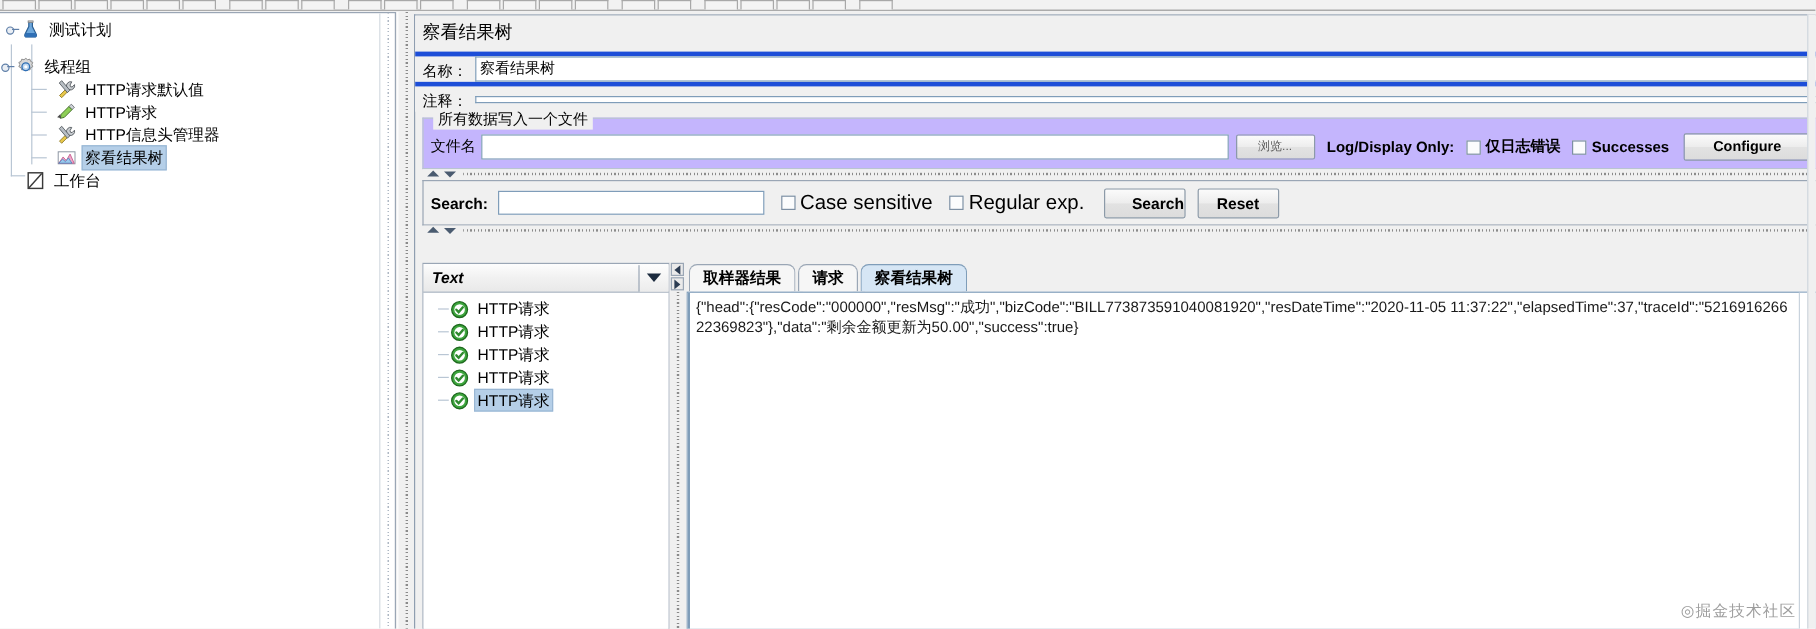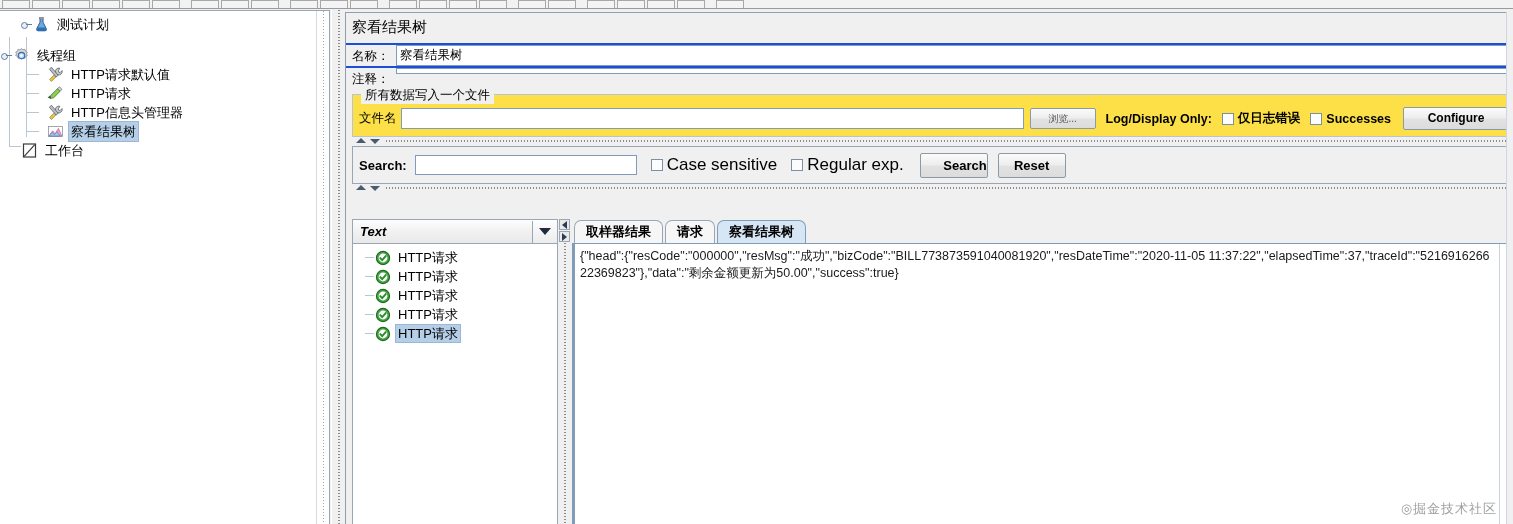--- a/index.html
+++ b/index.html
@@ -142,25 +142,25 @@
   }
   .panel-title {
     font-size: 15px;
     padding: 5px 6px 6px 6px;
     color: #000;
     background: #f0f0f0;
   }
 
   .form-row {
     display: flex;
-    align-items: flex-start;
+    align-items: center;
     background: #f0f0f0;
     height: 21px;
     margin: 0 0 0 0;
-    border-top: 2px solid #1d4ed8;
+    border-top: 4px solid #1d4ed8;
   }
   .form-label {
     width: 50px;
     flex: 0 0 50px;
     font-size: 12.5px;
     padding: 3px 0 0 6px;
     box-sizing: border-box;
     background: #f0f0f0;
   }
   .text-input {
@@ -177,21 +177,21 @@
     white-space: nowrap;
   }
 
   
   .group-box {
     position: relative;
     margin: 5px 0 0 6px;
     border: 1px solid #b9c4d0;
     border-right: none;
     padding: 12px 0 6px 0;
-    background: #fde047;
+    background: #c4b5fd;
   }
   .group-title {
     position: absolute;
     top: -8px; left: 8px;
     background: #f0f0f0;
     padding: 0 4px;
     font-size: 12.5px;
   }
   .file-row {
     display: flex;
@@ -532,21 +532,21 @@
     <div class="tb-btn"></div>
   </div>
 
   <div class="tree-panel">
     <div class="tree-inner">
 
       <div class="vline" style="left:26px; top:26px; height:100px;"></div>
       <div class="vline" style="left:9px; top:26px; height:110px;"></div>
       <div class="hline" style="left:9px; top:135px; width:12px;"></div>
 
-      <div class="tree-row" style="padding-left:20px;">
+      <div class="tree-row" style="padding-left:4px;">
         <span class="handle"></span>
         <span class="node-icon">
           <svg width="17" height="17" viewBox="0 0 17 17">
             <path d="M7 2h3v4.2l3.2 6.4c.5 1 -.2 2.2 -1.3 2.2H5.1c-1.1 0 -1.8 -1.2 -1.3 -2.2L7 6.2V2z" fill="#6ea8dc" stroke="#2b5f93" stroke-width="1"></path>
             <path d="M4.6 11.4h7.8l1 2c.4.8 -.1 1.6 -1 1.6H4.6c-.9 0 -1.4 -.8 -1 -1.6l1 -2z" fill="#2f6fb5"></path>
             <rect x="6.4" y="1.4" width="4.2" height="1.4" fill="#c8c8c8" stroke="#7a7a7a" stroke-width=".6"></rect>
           </svg>
         </span>
         <span class="tree-label">测试计划</span>
       </div>

